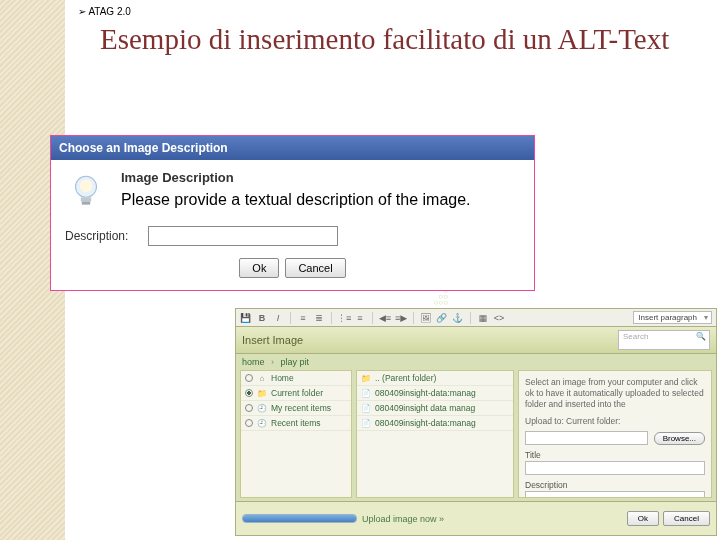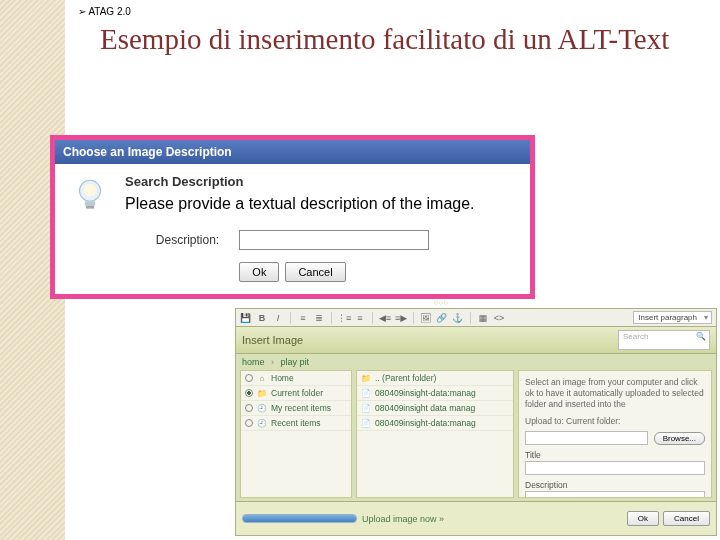--- a/index.html
+++ b/index.html
@@ -4,29 +4,29 @@
 <style>
 *{box-sizing:border-box;margin:0;padding:0;font-family:Arial,sans-serif}
 body{width:720px;height:540px;background:#fff;position:relative;overflow:hidden}
 .left-stripe{position:absolute;left:0;top:0;width:65px;height:540px;background:repeating-linear-gradient(-45deg,#e8dcc0,#e8dcc0 2px,#f0e8d0 2px,#f0e8d0 4px)}
 .tag{position:absolute;left:78px;top:6px;font-size:10px;font-weight:normal;color:#000}
 .tag::before{content:"➢";margin-right:2px}
 .title{position:absolute;left:100px;top:22px;font-size:29px;color:#803030;font-family:Georgia,serif;line-height:1.2}
 .dots{position:absolute;right:272px;top:288px;color:#c5d8a0;font-size:8px;line-height:6px;text-align:right}
 
 
-.dlg1{position:absolute;left:50px;top:135px;width:485px;border:5px solid #ec4899;background:#fff}
+.dlg1{position:absolute;left:50px;top:135px;width:485px;border:1px solid #ec4899;background:#fff}
 .dlg1-title{background:linear-gradient(#5a7cc0,#3a5ca0);color:#fff;font-size:12px;font-weight:bold;padding:5px 8px}
 .dlg1-body{padding:10px 14px 14px;display:flex;gap:14px}
 .bulb{width:42px;height:42px;position:relative;flex-shrink:0}
 .bulb svg{width:100%;height:100%}
 .dlg1-text{flex:1}
 .dlg1-heading{font-size:13px;font-weight:bold;color:#333;margin-bottom:6px}
 .dlg1-prompt{font-size:16px;color:#000000}
-.dlg1-form{padding:0 14px 12px;display:flex;align-items:center;justify-content:center;gap:20px}
+.dlg1-form{padding:0 14px 12px;display:flex;align-items:center;gap:20px}
 .dlg1-label{font-size:12px;color:#333}
 .dlg1-input{width:190px;height:20px;border:1px solid #888;font-size:12px;padding:0 4px}
 .dlg1-btns{padding:0 14px 12px;display:flex;justify-content:center;gap:6px}
 .btn{border:1px solid #888;background:linear-gradient(#fefefe,#e0e0e0);font-size:11px;padding:3px 12px;border-radius:2px;cursor:pointer}
 
 
 .dlg2{position:absolute;left:235px;top:308px;width:482px;height:228px;background:#d8e0b8;border:1px solid #aab080;font-size:9px;color:#444}
 .toolbar{background:#f0f0e8;height:18px;border-bottom:1px solid #aab080;display:flex;align-items:center;padding:0 4px;gap:4px}
 .toolbar .ico{width:12px;height:12px;display:flex;align-items:center;justify-content:center;color:#666;font-size:9px}
 .toolbar .sep{width:1px;height:12px;background:#ccc;margin:0 2px}
@@ -74,21 +74,21 @@
   <div class="dlg1-body">
     <div class="bulb">
       <svg viewBox="0 0 40 40">
           <circle cx="20" cy="16" r="10" fill="#e8f0f8" stroke="#a0c0e0"></circle>
           <path d="M15 26h10v4h-10z" fill="#c0c8d0"></path>
           <path d="M16 30h8v3h-8z" fill="#a0a8b0"></path>
           <circle cx="20" cy="15" r="6" fill="#fff8e0"></circle>
         </svg>
     </div>
     <div class="dlg1-text">
-      <div class="dlg1-heading">Search Description</div>
+      <div class="dlg1-heading">Image Description</div>
       <div class="dlg1-prompt">Please provide a textual description of the image.</div>
     </div>
   </div>
   <div class="dlg1-form">
     <span class="dlg1-label">Description:</span>
     <input class="dlg1-input" style="">
   </div>
   <div class="dlg1-btns">
     <button class="btn">Ok</button>
     <button class="btn">Cancel</button>

